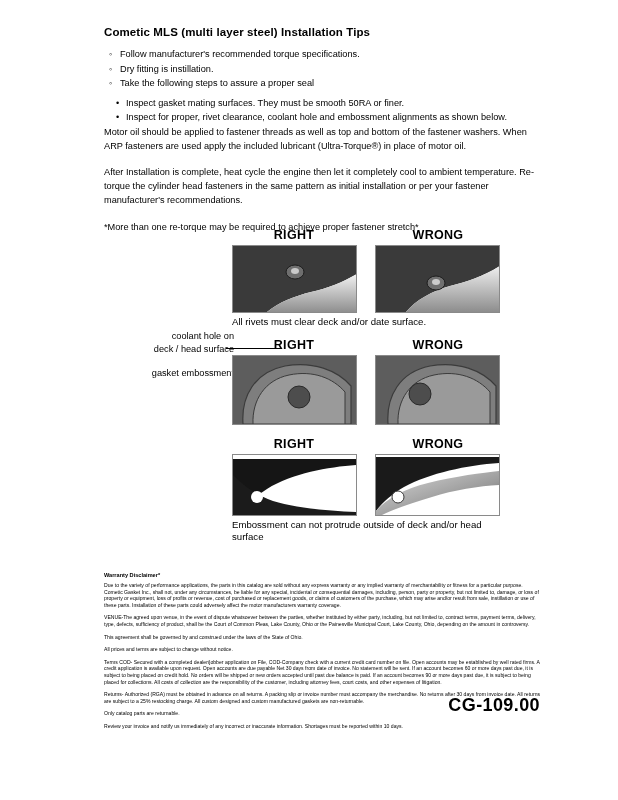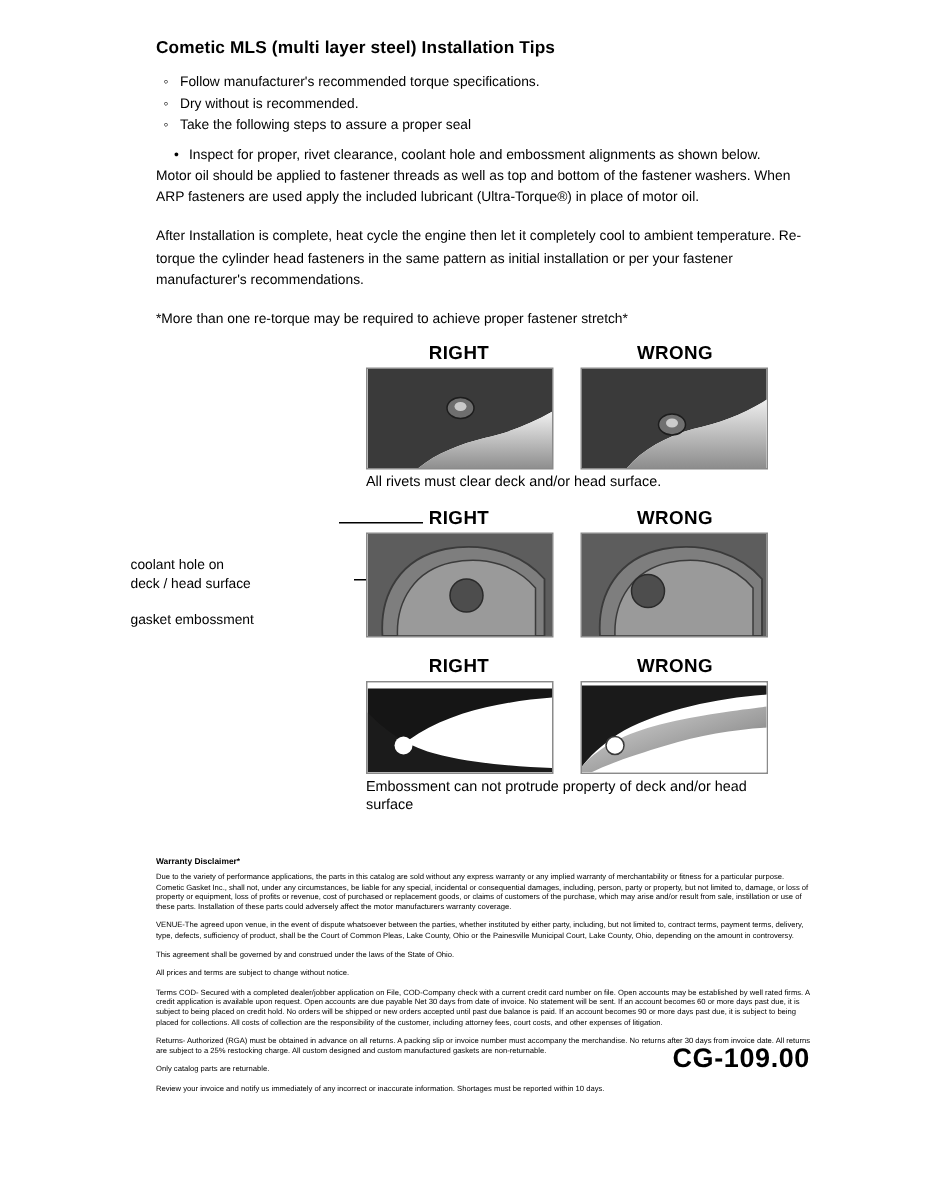--- a/index.html
+++ b/index.html
@@ -78,21 +78,21 @@
     font-size: 9.2px;
     line-height: 14.2px;
     margin: 0 0 12px 0;
   }
   p.para.last {
     margin-bottom: 0;
   }
   
   .figures {
     position: absolute;
-    left: 244px;
+    left: 232px;
     top: 228px;
     width: 268px;
   }
   .figrow {
     position: relative;
     margin-bottom: 2px;
   }
   .figlabels {
     display: flex;
     justify-content: flex-start;
@@ -121,24 +121,24 @@
   .figcaption {
     font-size: 9.6px;
     margin-top: 3px;
     line-height: 12px;
   }
   .figcaption.big {
     font-size: 9.6px;
   }
   .callouts {
     position: absolute;
-    left: 87px;
+    left: 104px;
     top: 330px;
     width: 130px;
-    margin-top: 40px;
+    text-align: right;
   }
   .callout-line {
     font-size: 9.2px;
     line-height: 12.5px;
   }
   .callout-block { margin-bottom: 12px; }
   
   .leader {
     position: absolute;
     background: #000;
@@ -174,24 +174,25 @@
 </head>
 <body>
 
 <div class="page">
 
   <div class="content">
     <h1 class="title">Cometic MLS (multi layer steel) Installation Tips</h1>
 
     <ul class="bullets">
       <li>Follow manufacturer's recommended torque specifications.</li>
-      <li>Dry without is recommended.</li>
+      <li>Dry fitting is instillation.</li>
       <li>Take the following steps to assure a proper seal</li>
     </ul>
     <ul class="subbullets">
+      <li>Inspect gasket mating surfaces.  They must be smooth 50RA or finer.</li>
       <li>Inspect for proper, rivet clearance, coolant hole and embossment alignments as shown below.</li>
     </ul>
 
     <p class="para">Motor oil should be applied to fastener threads as well as top and bottom of the fastener washers. When ARP fasteners are used apply the included lubricant (Ultra-Torque®) in place of motor oil.</p>
     <p class="para">After Installation is complete, heat cycle the engine then let it completely cool to ambient temperature. Re-torque the cylinder head fasteners in the same pattern as initial installation or per your fastener manufacturer's recommendations.</p>
     <p class="para last">*More than one re-torque may be required to achieve proper fastener stretch*</p>
   </div>
 
   <div class="callouts">
     <div class="callout-block">
@@ -236,21 +237,21 @@
               </linearGradient>
             </defs>
             <rect x="0" y="0" width="124" height="66" fill="#ffffff"></rect>
             <path d="M0,0 L124,0 L124,20 C108,30 92,36 74,40 C56,45 40,54 30,66 L0,66 Z" fill="#3a3a3a"></path>
             <path d="M30,66 C40,54 56,45 74,40 C92,36 108,30 124,20 L124,66 Z" fill="url(#g2)"></path>
             <ellipse cx="60" cy="37" rx="9" ry="7" fill="#707070" stroke="#1d1d1d" stroke-width="1"></ellipse>
             <ellipse cx="60" cy="36" rx="4" ry="3" fill="#cccccc"></ellipse>
           </svg>
         </div>
       </div>
-      <div class="figcaption">All rivets must clear deck and/or head surface.</div>
+      <div class="figcaption">All rivets must clear deck and/or date surface.</div>
     </div>
 
     <div class="figrow" style="margin-top:10px;">
       <div class="figlabels">
         <div class="figlabel left">RIGHT</div>
         <div class="figlabel right">WRONG</div>
       </div>
       <div class="figimgs">
         <div class="figbox" style="height:68px;">
           <svg width="124" height="68" viewBox="0 0 124 68" preserveAspectRatio="none">
@@ -294,21 +295,21 @@
                 <stop offset="100%" stop-color="#5a5a5a"></stop>
               </linearGradient>
             </defs>
             <rect x="0" y="0" width="124" height="60" fill="#ffffff"></rect>
             <path d="M0,2 L124,2 L124,8 C92,10 54,18 28,32 C16,39 6,48 0,56 Z" fill="#1a1a1a"></path>
             <path d="M0,56 C10,44 28,34 52,28 C80,21 108,18 124,16 L124,30 C104,31 78,35 56,42 C36,48 18,54 6,60 L0,60 Z" fill="url(#g3)"></path>
             <circle cx="22" cy="42" r="6" fill="#ffffff" stroke="#3a3a3a" stroke-width="1"></circle>
           </svg>
         </div>
       </div>
-      <div class="figcaption big">Embossment can not protrude property of deck and/or head surface</div>
+      <div class="figcaption big">Embossment can not protrude outside of deck and/or head surface</div>
     </div>
 
   </div>
 
   <div class="warranty">
     <h3>Warranty Disclaimer*</h3>
     <p>Due to the variety of performance applications, the parts in this catalog are sold without any express warranty or any implied warranty of merchantability or fitness for a particular purpose.  Cometic Gasket Inc., shall not, under any circumstances, be liable for any special, incidental or consequential damages, including, person, party or property, but not limited to, damage, or loss of property or equipment, loss of profits or revenue, cost of purchased or replacement goods, or claims of customers of the purchase, which may arise and/or result from sale, instillation or use of these parts.  Installation of these parts could adversely affect the motor manufacturers warranty coverage.</p>
     <p>VENUE-The agreed upon venue, in the event of dispute whatsoever between the parties, whether instituted by either party, including, but not limited to, contract terms, payment terms, delivery, type, defects, sufficiency of product, shall be the Court of Common Pleas, Lake County, Ohio or the Painesville Municipal Court, Lake County, Ohio, depending on the amount in controversy.</p>
     <p>This agreement shall be governed by and construed under the laws of the State of Ohio.</p>
     <p>All prices and terms are subject to change without notice.</p>

